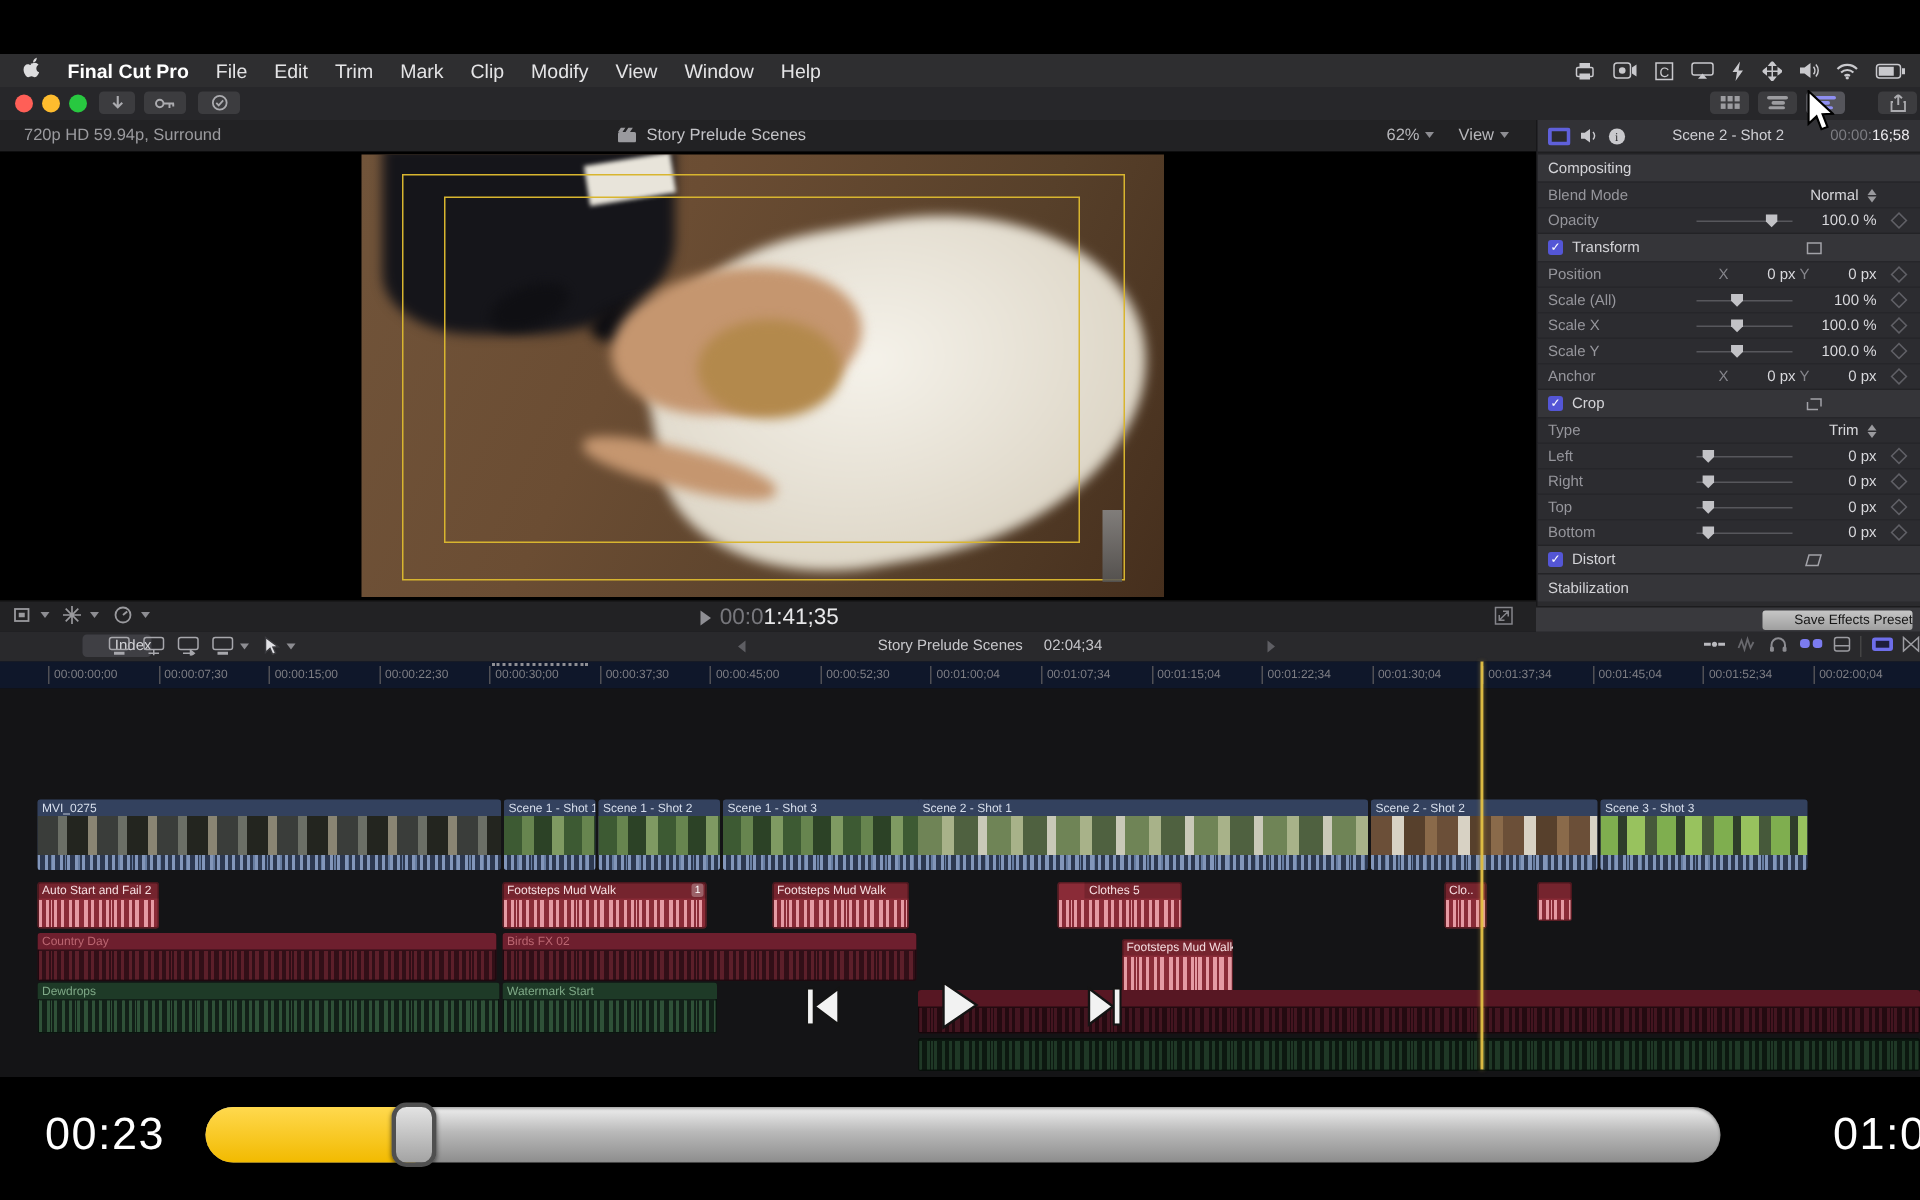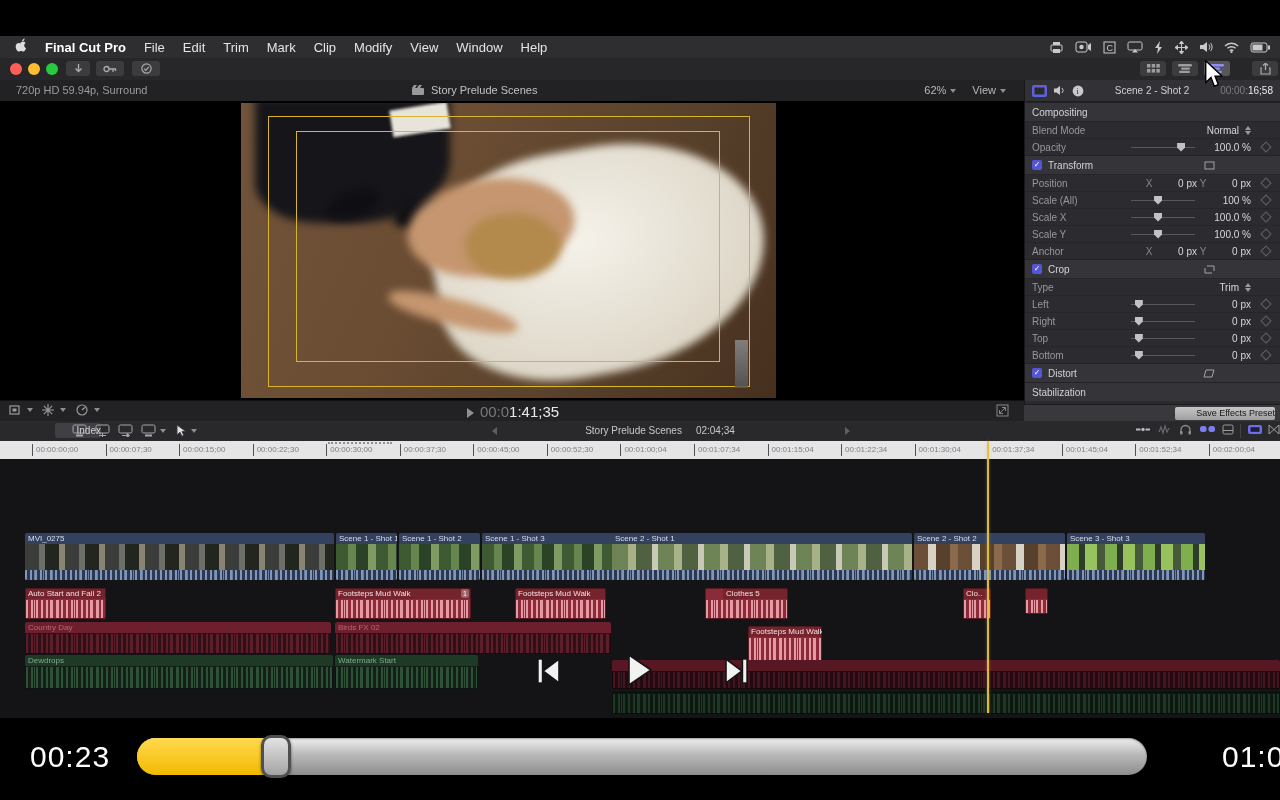--- a/index.html
+++ b/index.html
@@ -94,21 +94,21 @@
   .idx-btn{position:absolute;left:14px;top:2px;width:46px;height:15px;border-radius:3px;
            background:#3f3f44;color:#d4d4d8;font-size:10px;text-align:right;line-height:15px;margin-left:41px;}
   .tbi{position:absolute;top:3px;display:flex;align-items:center;}
   .tl-title{position:absolute;left:540px;top:4px;width:240px;display:flex;justify-content:center;
             gap:14px;font-size:10px;color:#c8c8cc;}
   .nav-arr{position:absolute;top:6px;width:0;height:0;border-top:4px solid transparent;border-bottom:4px solid transparent;}
   .nav-arr.l{border-right:5px solid #5e5e63;}
   .nav-arr.r{border-left:5px solid #5e5e63;}
 
   
-  .ruler{position:absolute;left:0;top:441px;width:1280px;height:18px;background:#e5e5e5;
+  .ruler{position:absolute;left:0;top:441px;width:1280px;height:18px;background:#0f172a;
          border-bottom:1px solid #0d0d0f;}
   .rtick{position:absolute;top:3px;font-size:8px;color:#7e7e84;border-left:1px solid #505055;
          padding-left:3px;height:12px;line-height:12px;white-space:nowrap;}
   .skim-dots{position:absolute;left:328px;top:442px;width:64px;height:3px;border-top:2px dotted #909095;}
   .tl-body{position:absolute;left:0;top:459px;width:1280px;height:259px;background:#141416;}
 
   .vclip{position:absolute;top:533px;height:47px;border-radius:2px;overflow:hidden;
          background:#2c3850;box-shadow:inset -1px 0 0 #131a2a;}
   .vname{height:11px;background:#33415e;color:#d8dfec;font-size:8px;line-height:11px;
          padding:0 3px;white-space:nowrap;overflow:hidden;}

